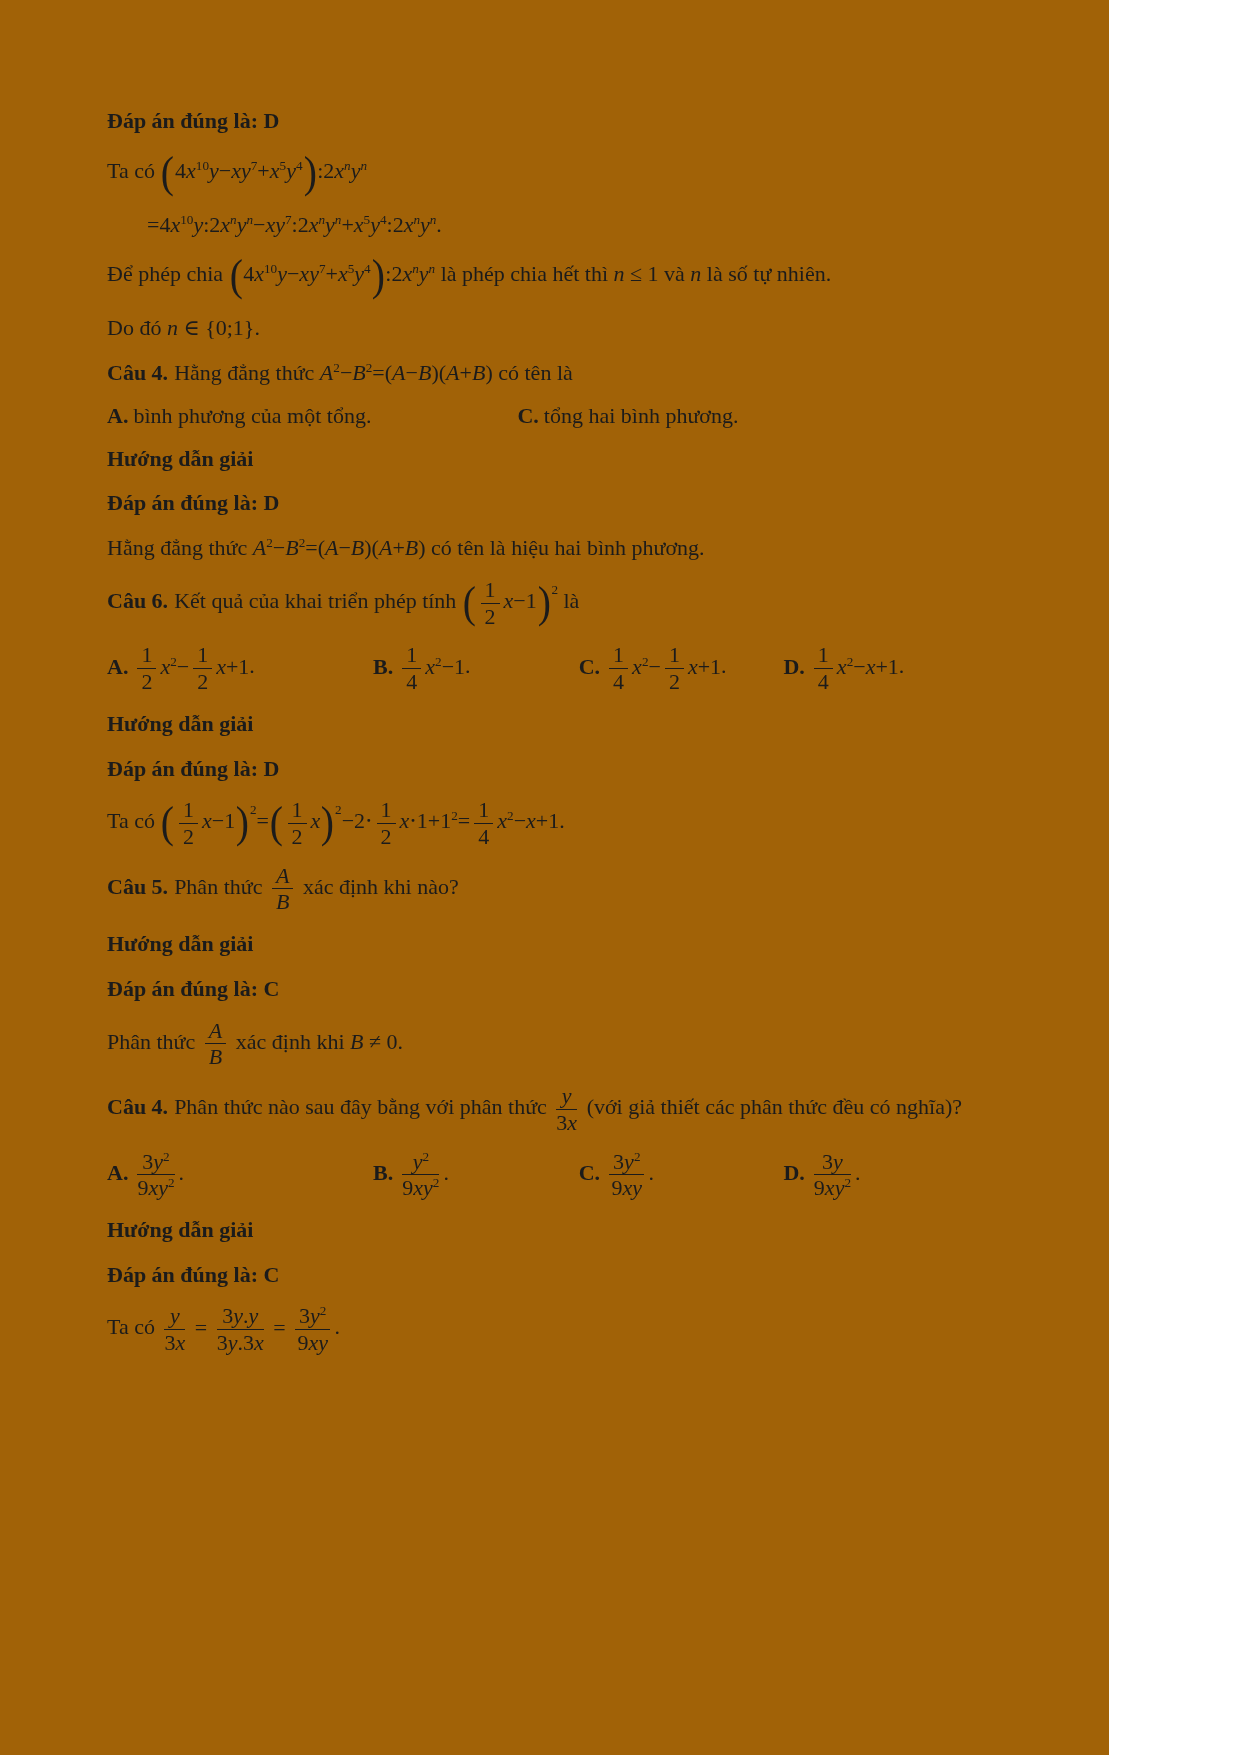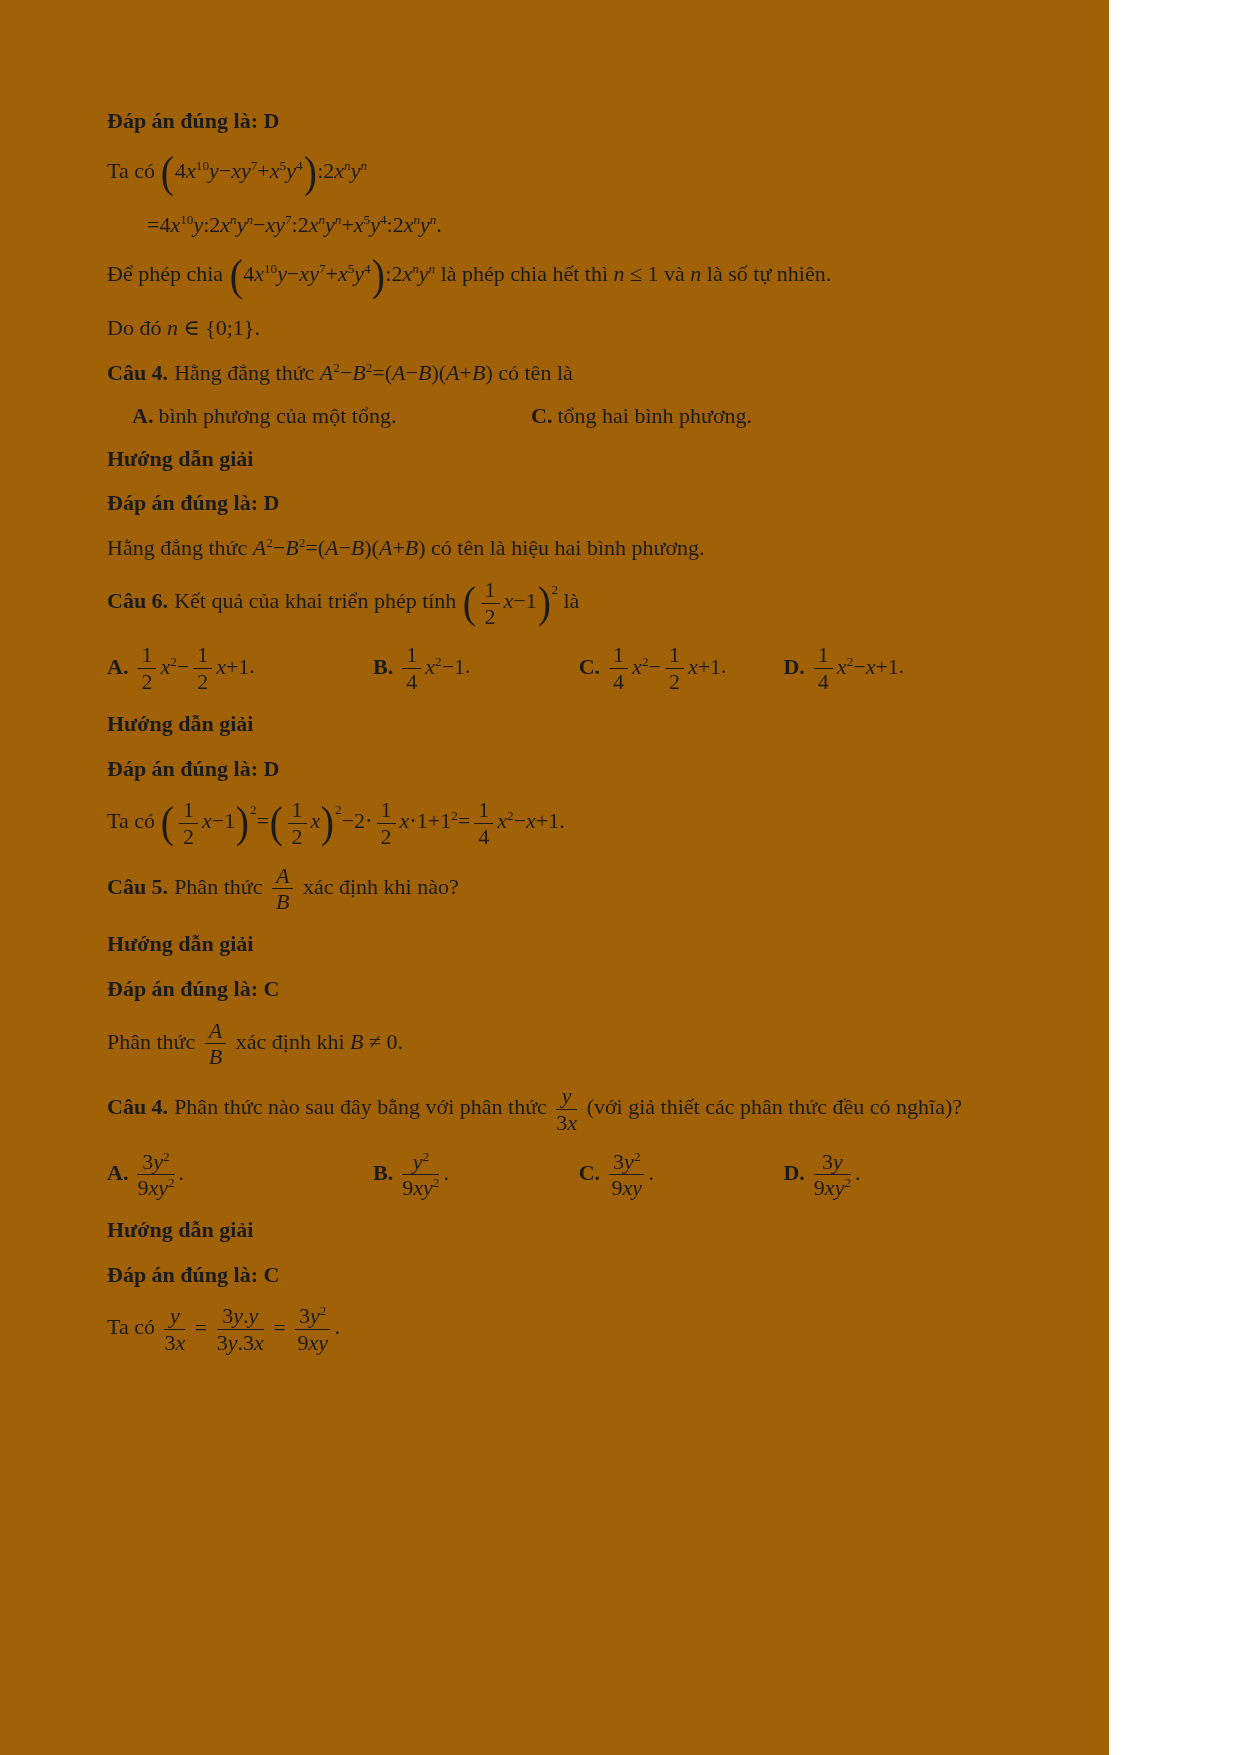--- a/index.html
+++ b/index.html
@@ -8,21 +8,21 @@
     font-family:"Liberation Serif","DejaVu Serif",serif;
     font-size:22px;overflow:hidden;
   }
   .page{box-sizing:border-box;width:1109px;height:1755px;padding:106px 100px 0 107px;background:#a16207;}
   .blk{margin:0 0 15px 0;line-height:1.35;}
   .bold{font-weight:700;}
   .indent{padding-left:40px;}
   .qlb{font-weight:700;margin-right:6px;}
   .olb{font-weight:700;margin-right:5px;}
   .opts{margin:0 0 15px 0;display:grid;}
-  .cols2{grid-template-columns:45.5% 54.5%;row-gap:22px;margin-left:25px;}
+  .cols2{grid-template-columns:45.5% 54.5%;row-gap:22px;}
   .cols4{grid-template-columns:29.5% 22.8% 22.7% 25%;}
   .opt{white-space:nowrap;}
   .m i{font-style:italic;}
   sup{font-size:0.6em;vertical-align:super;line-height:0;}
   .frac{display:inline-flex;flex-direction:column;text-align:center;vertical-align:middle;margin:0 4px;line-height:1.08;}
   .fn{display:block;border-bottom:1.4px solid currentColor;padding:0 4px 1px;}
   .fd{display:block;padding-top:1px;}
   .bp{font-size:2em;line-height:1;vertical-align:middle;display:inline-block;transform:scaleX(0.9);font-weight:400;}
   .bp + sup{vertical-align:1.05em;}
 </style>

